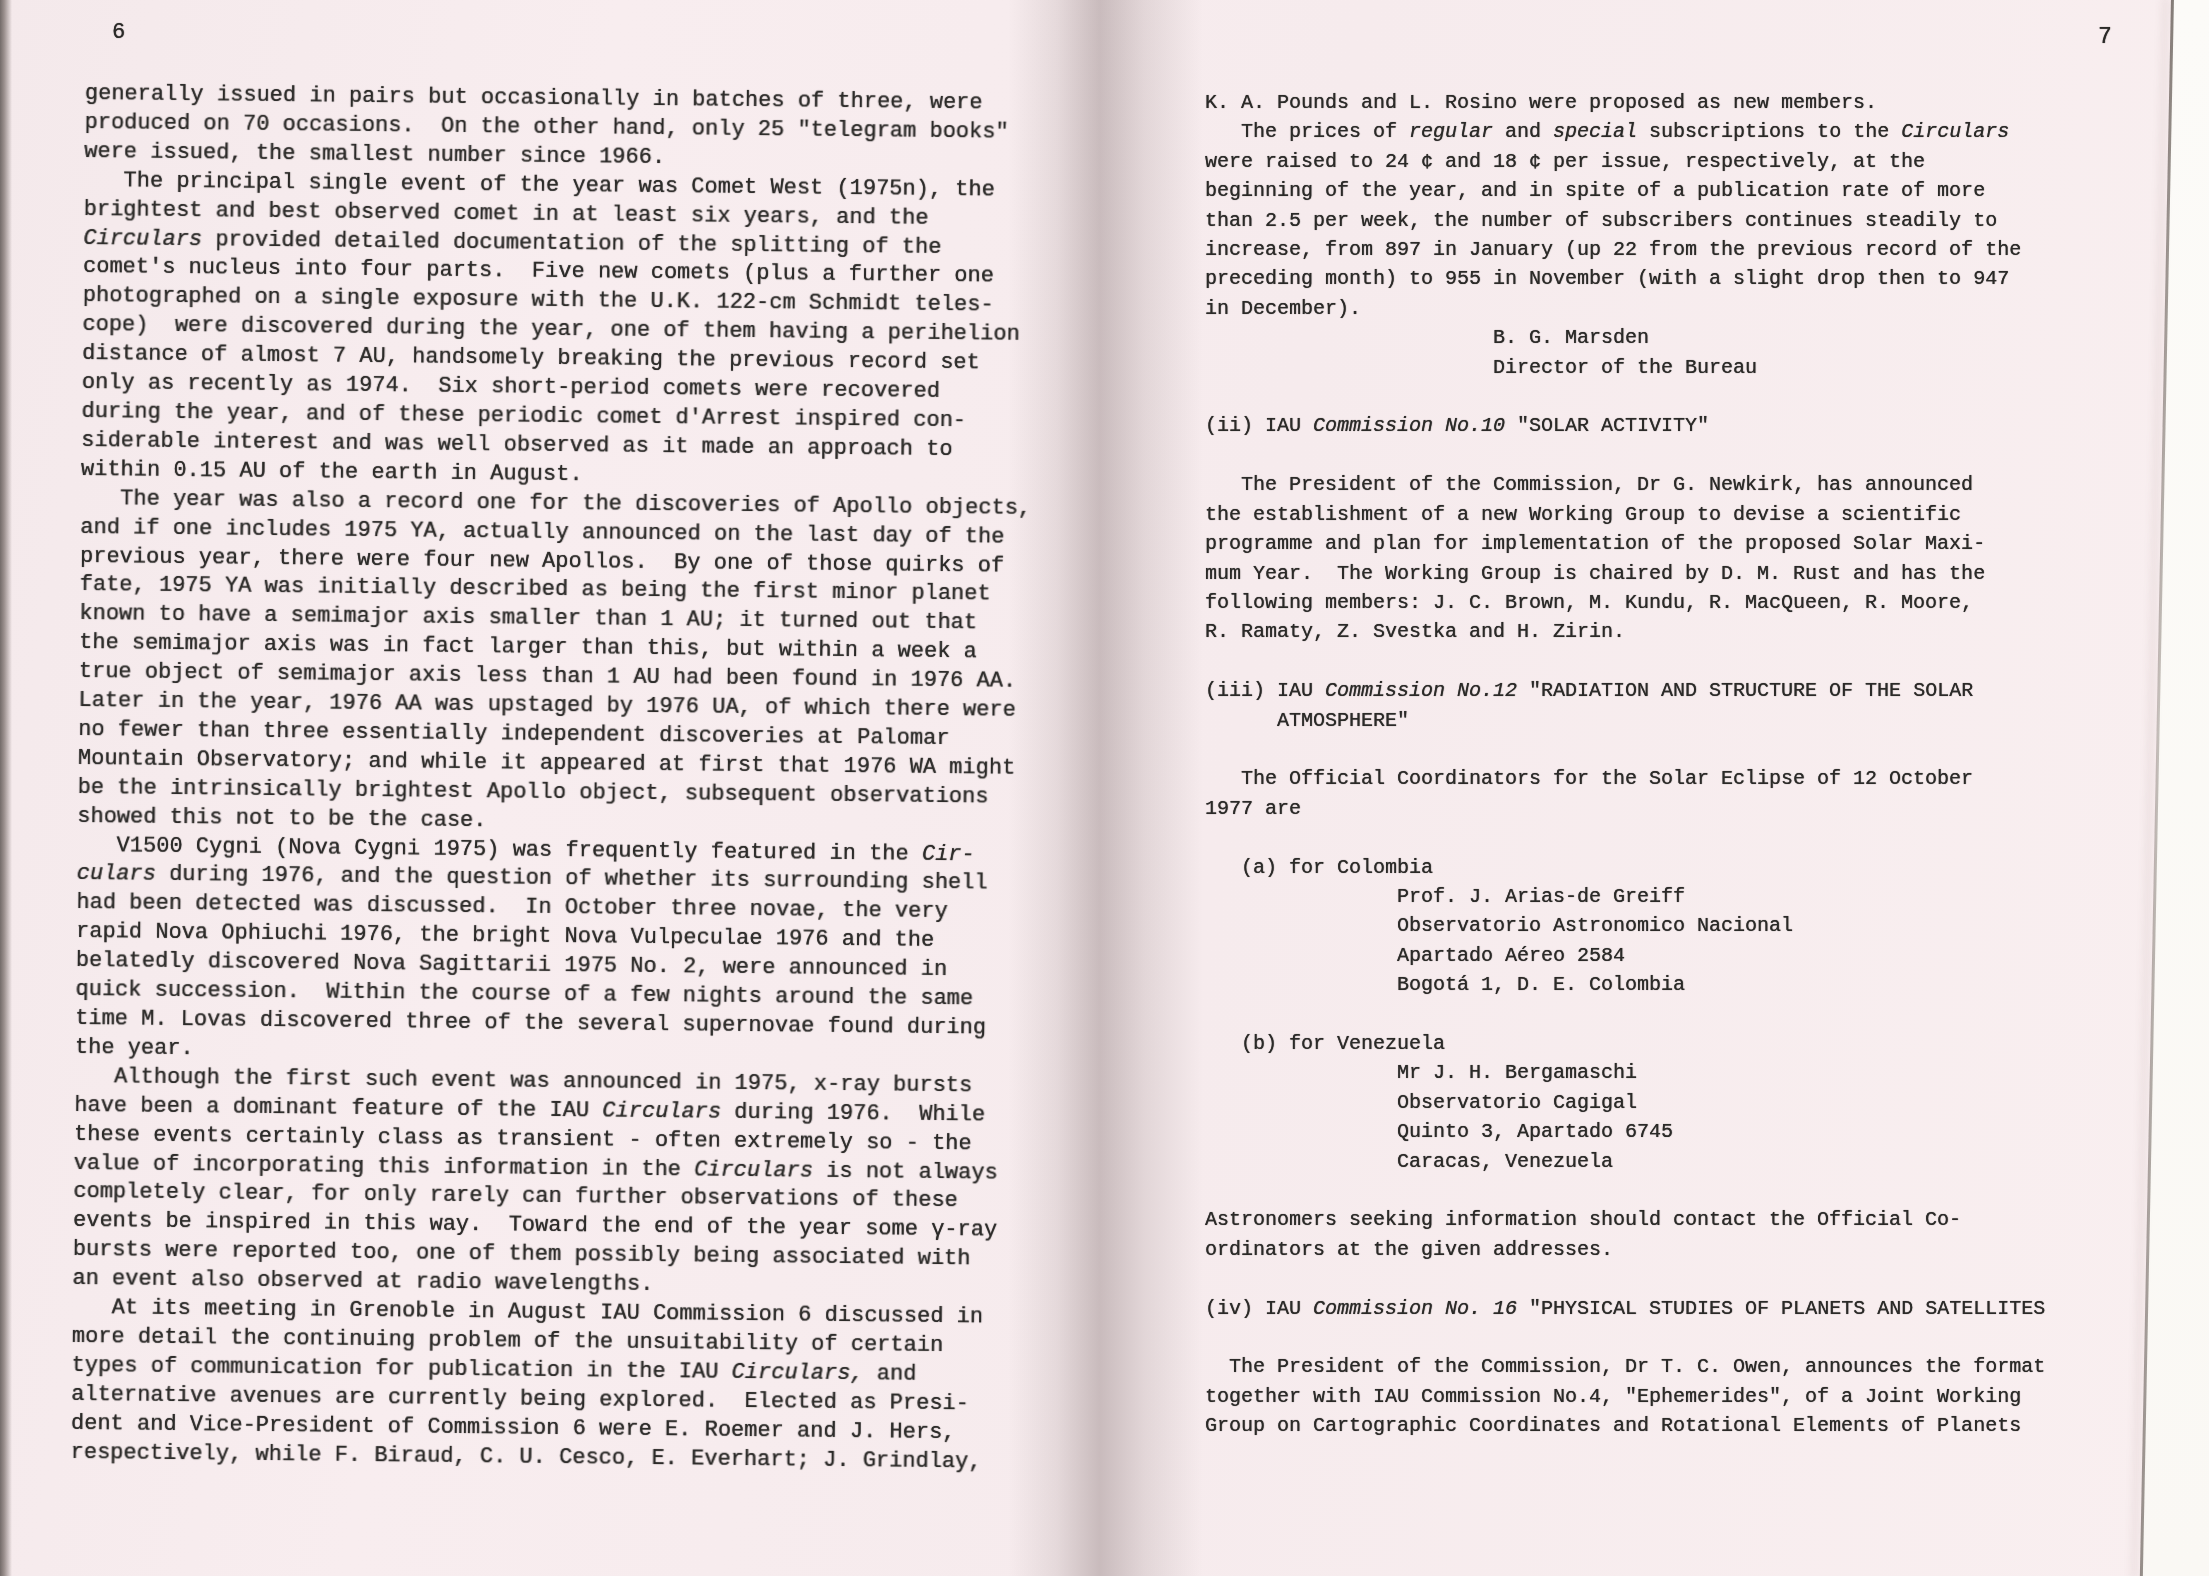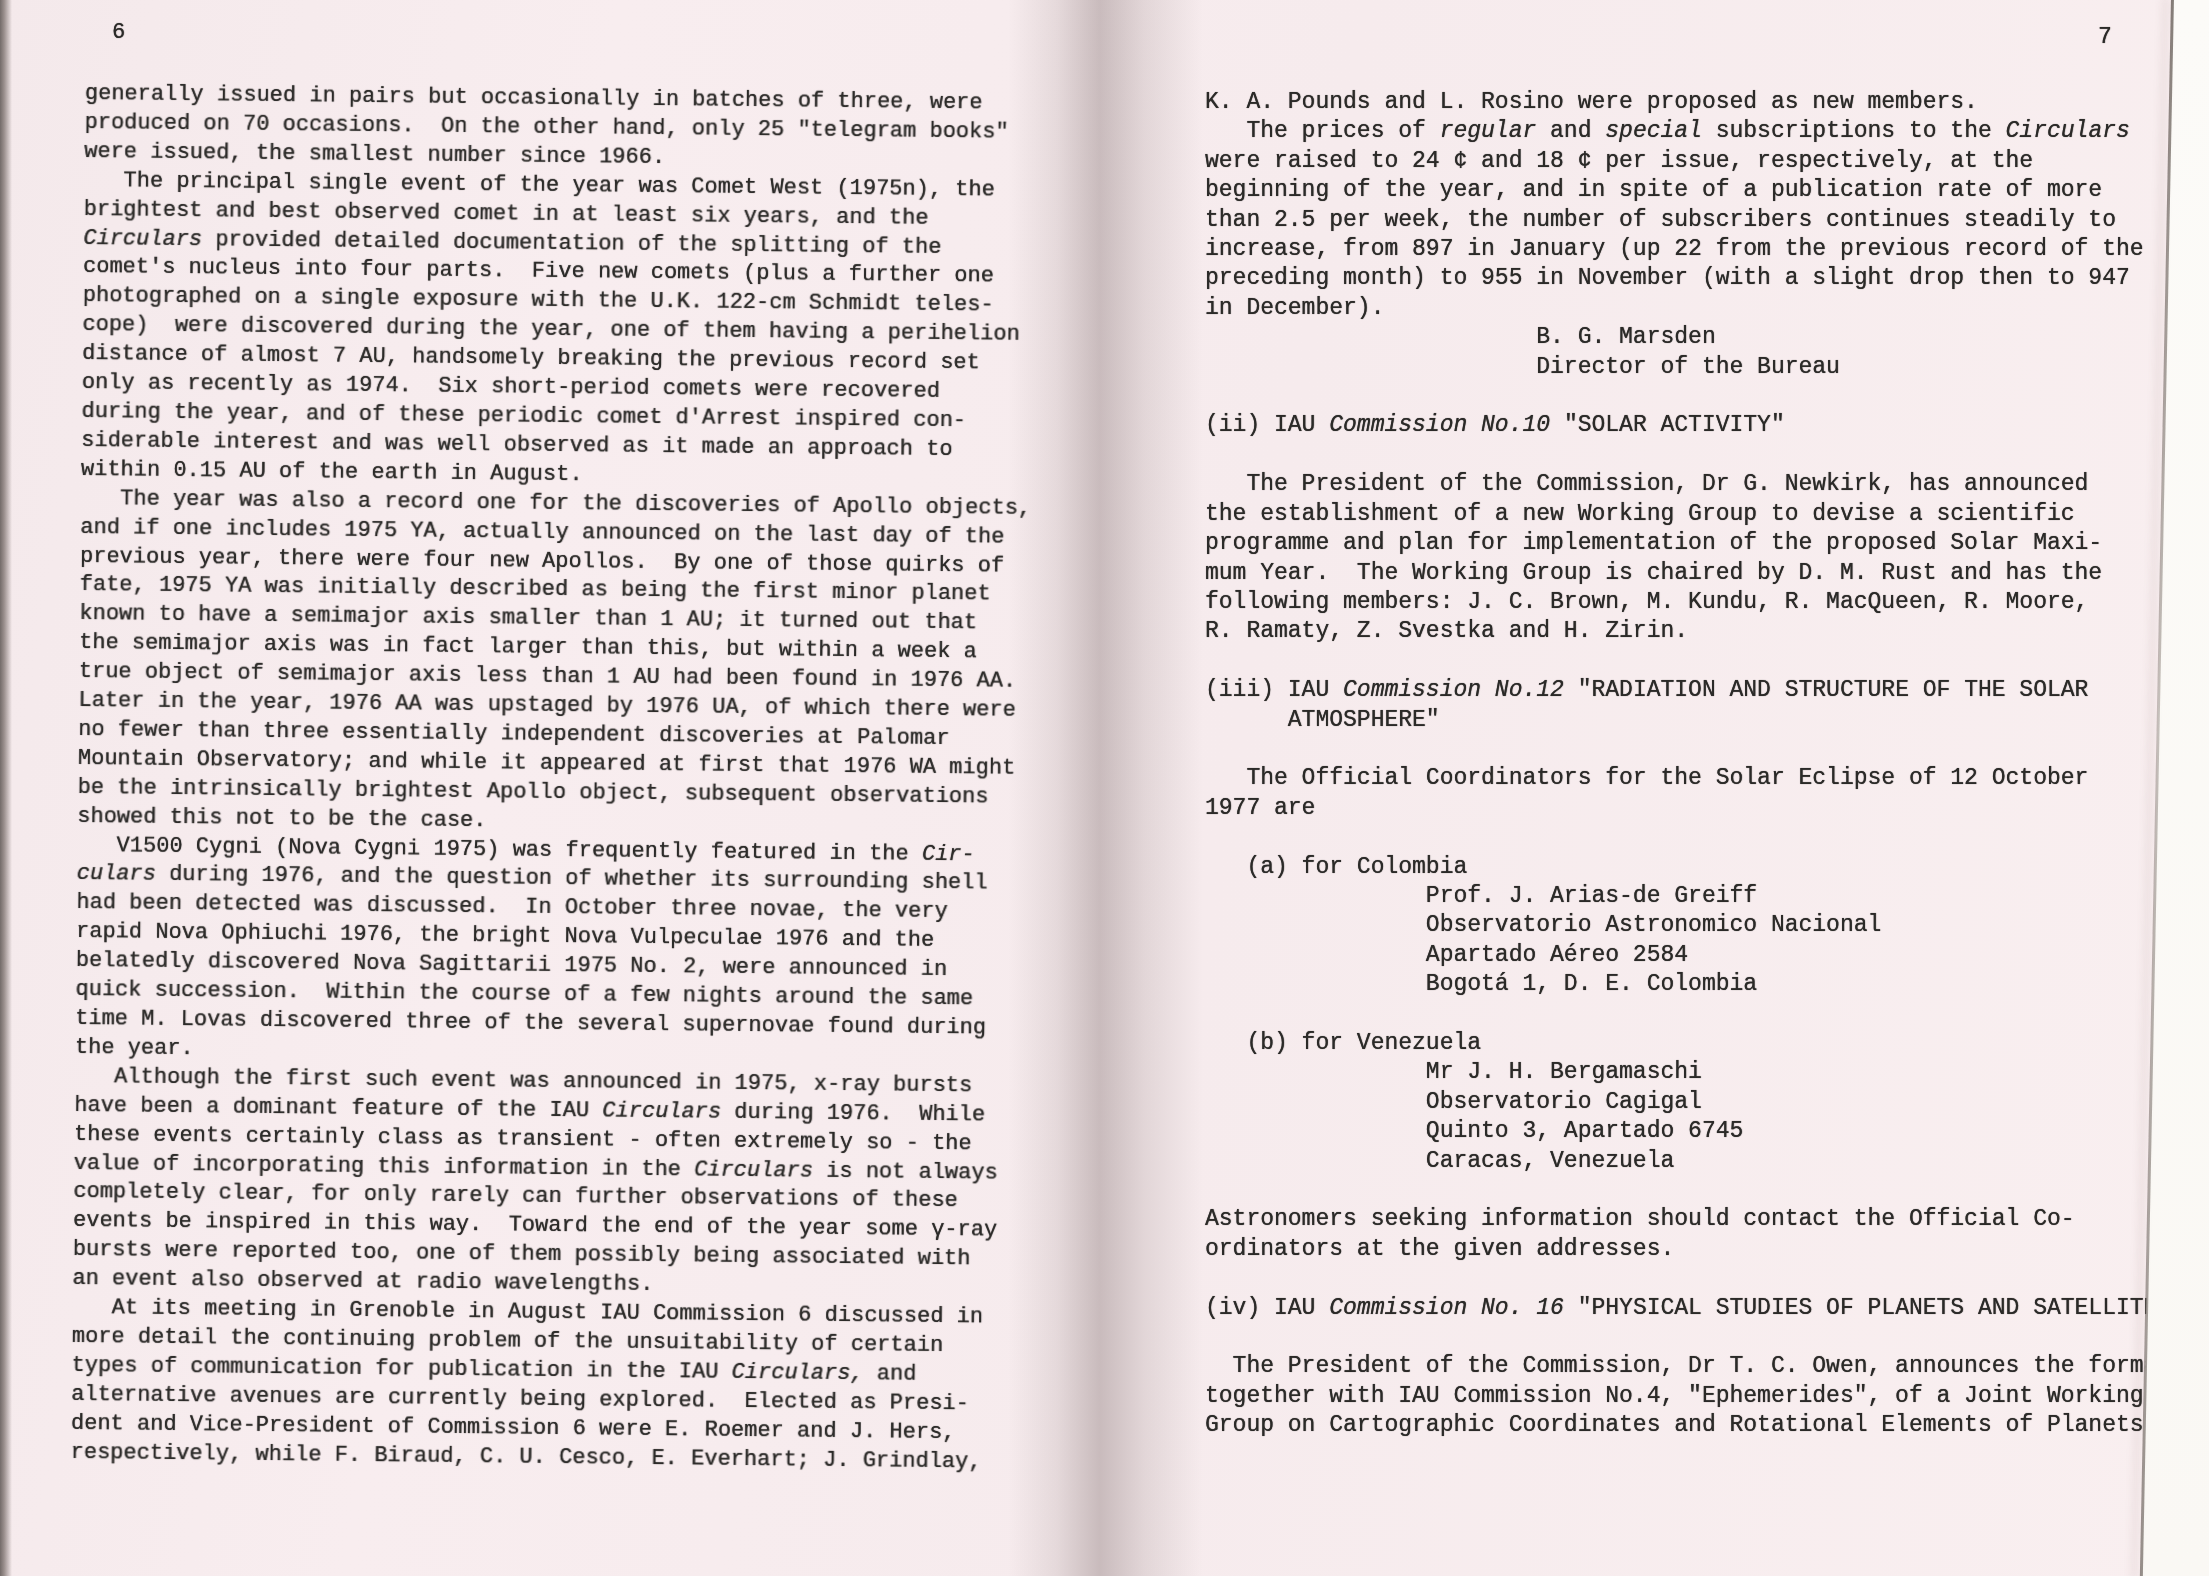--- a/index.html
+++ b/index.html
@@ -7,21 +7,21 @@
     position:relative;width:2209px;height:1576px;overflow:hidden;
     background:linear-gradient(100deg,#f4e9eb 0%,#f8edef 25%,#f6ebed 55%,#f9eff0 100%);
     font-family:"Liberation Mono","DejaVu Sans Mono",monospace;
     color:var(--ink,#2b2a28);
     text-shadow:0 0 .7px rgba(43,42,40,.85),.4px .4px .9px rgba(43,42,40,.3);
   }
   .text{position:absolute;white-space:pre;filter:blur(.2px);}
   .line{white-space:pre;}
   .line i{font-style:italic;}
   .text-left{left:85px;top:80px;font-size:22px;line-height:28.9px;transform:rotate(.6deg);transform-origin:0 0;}
-  .text-right{left:1205px;top:88px;font-size:23px;line-height:29.4px;}
+  .text-right{left:1205px;top:88px;font-size:20px;line-height:29.4px;}
   .pagenum{position:absolute;filter:blur(.2px);}
   .pagenum-left{left:112px;top:20px;font-size:22px;}
   .pagenum-right{left:2098px;top:24px;font-size:23px;}
   .gutter-shadow{position:absolute;left:1008px;top:0;width:195px;height:100%;pointer-events:none;z-index:3;
     background:linear-gradient(90deg,rgba(104,84,84,0) 0%,rgba(104,84,84,.12) 25%,rgba(96,76,76,.30) 47%,rgba(104,84,84,.14) 70%,rgba(104,84,84,0) 100%);}
   .left-edge{position:absolute;left:0;top:0;width:12px;height:100%;z-index:3;
     background:linear-gradient(90deg,#736b69 0%,#9b908e 35%,rgba(205,196,194,0) 100%);}
   .right-strip{position:absolute;left:2120px;top:0;width:89px;height:100%;z-index:4;
     background:linear-gradient(180deg,#fcfbf8,#faf8f4);
     clip-path:polygon(52px 0,89px 0,89px 100%,21px 100%);}

